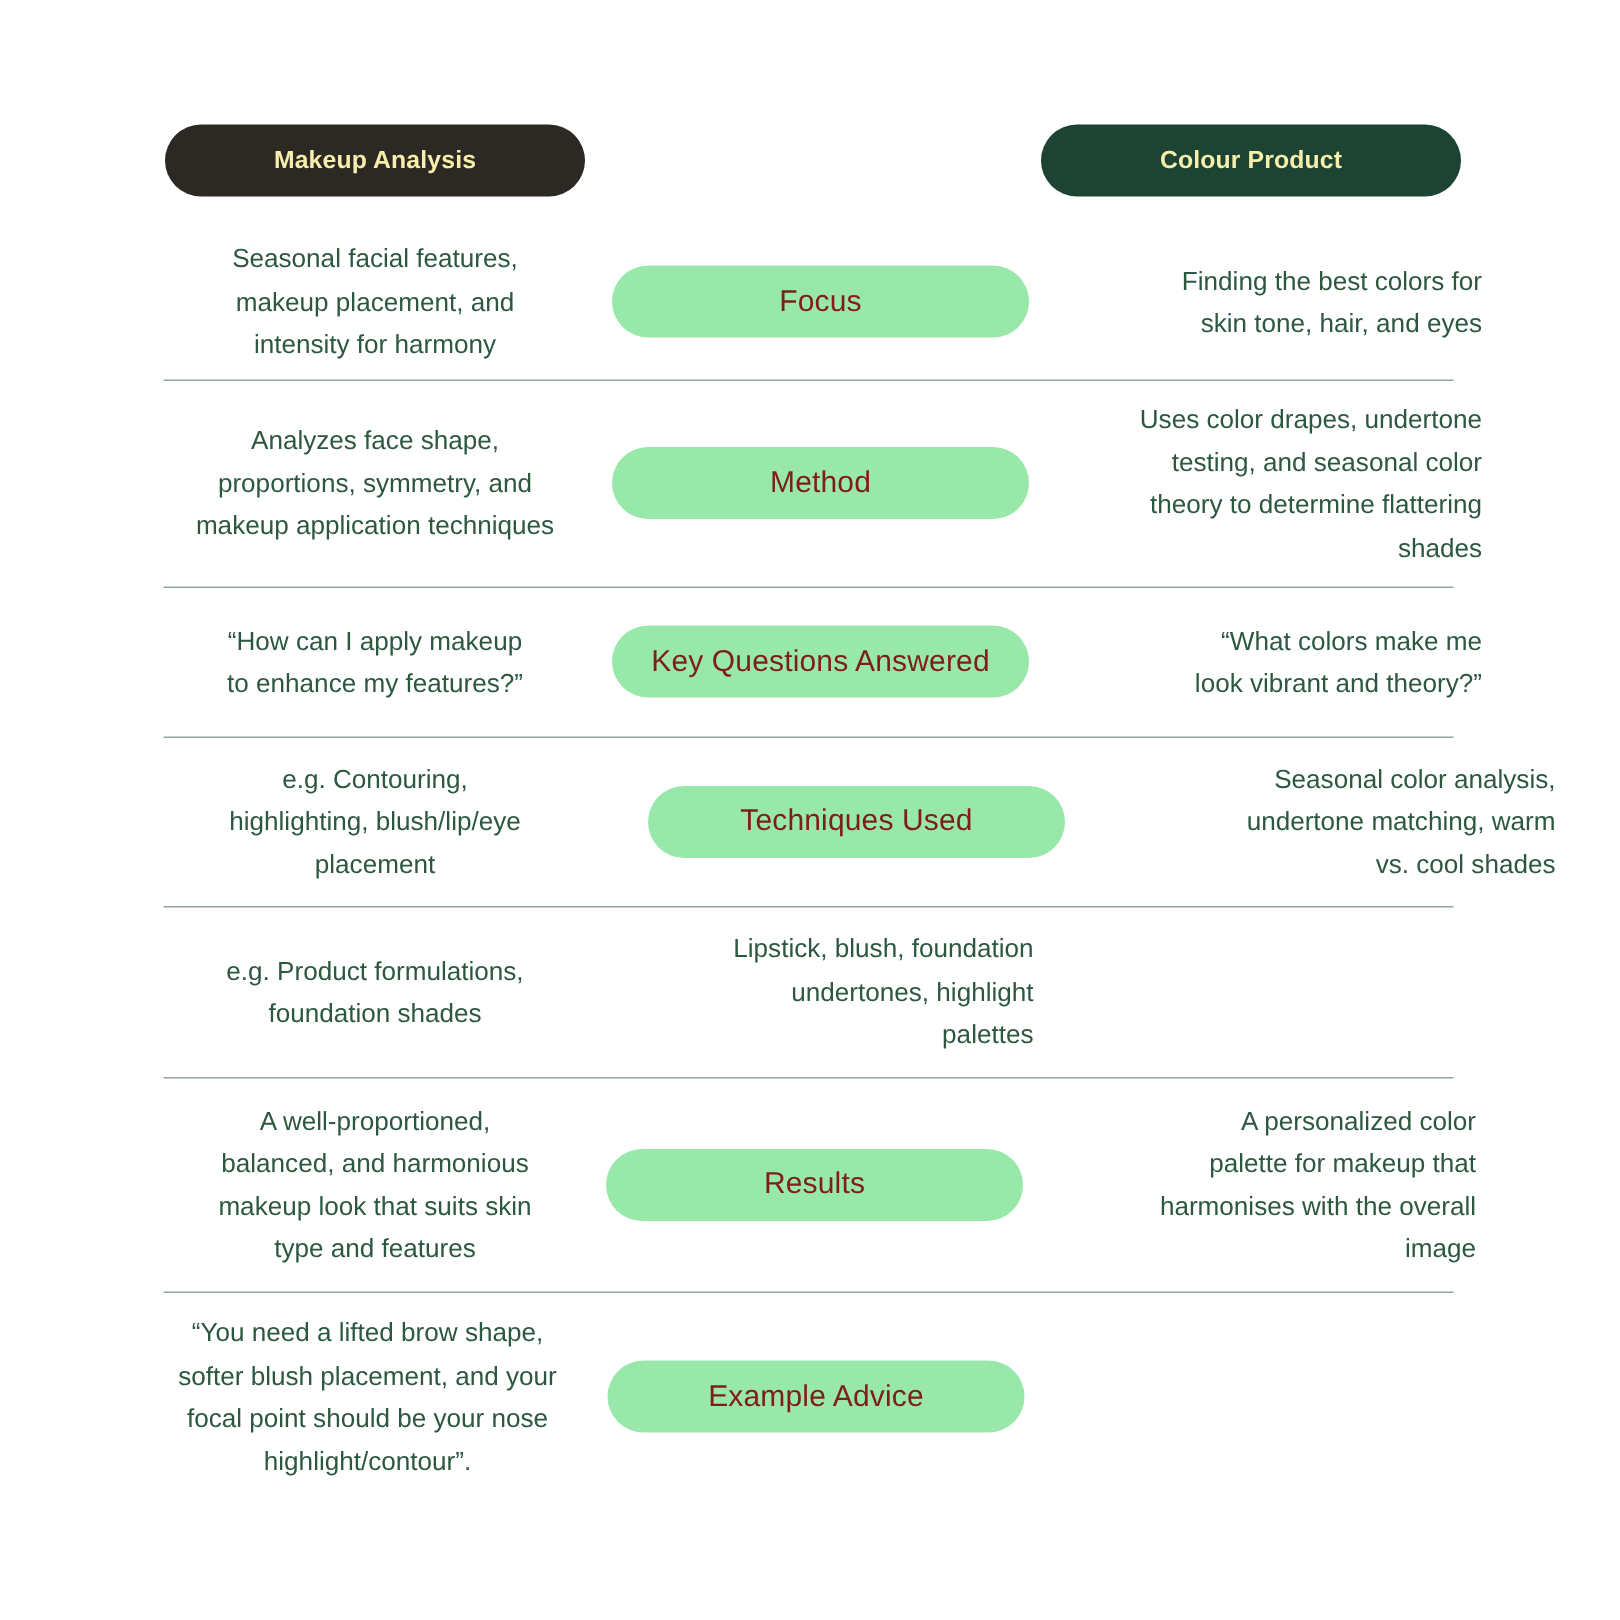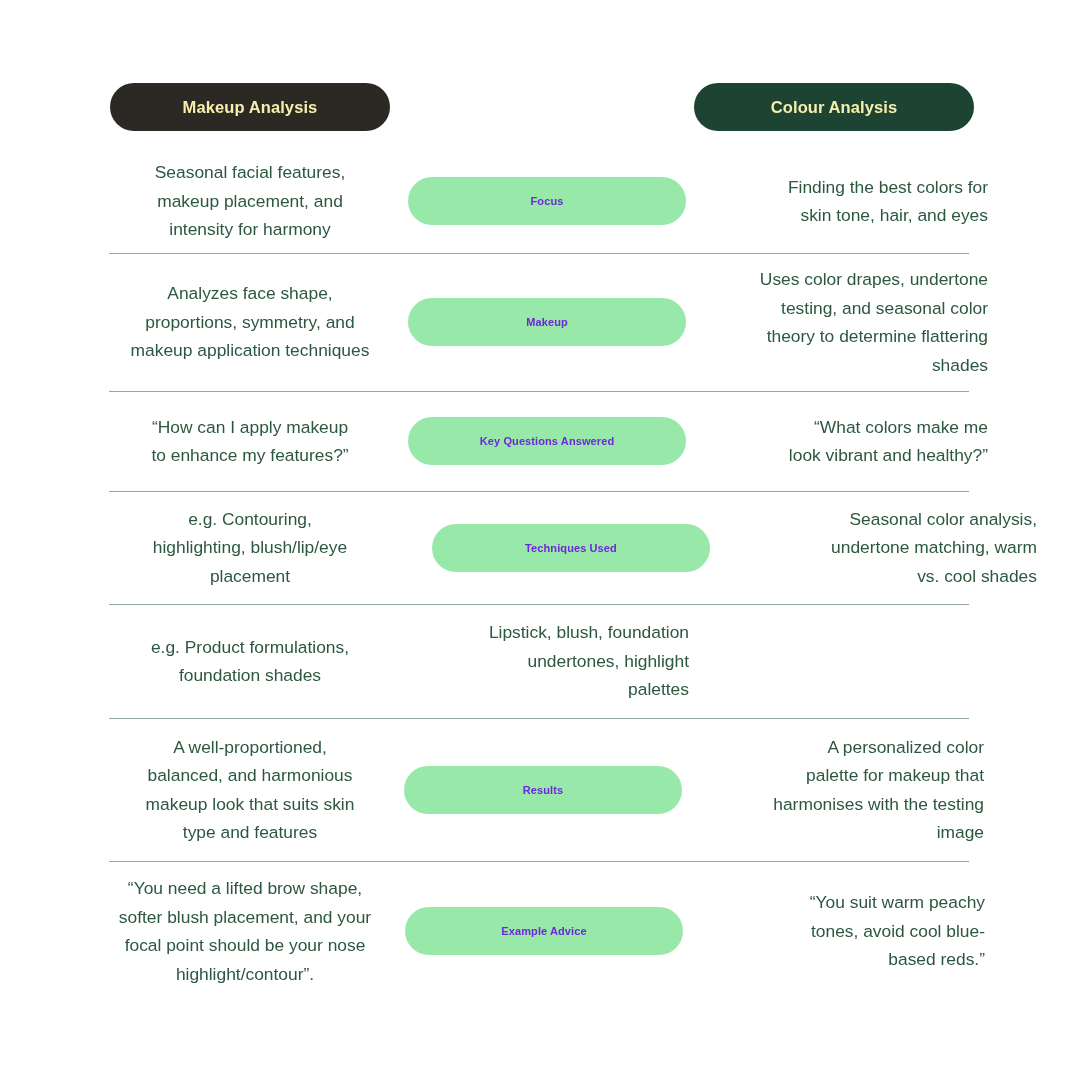--- a/index.html
+++ b/index.html
@@ -82,26 +82,26 @@
     width: 294px;
     display: flex;
     justify-content: center;
     flex: 0 0 auto;
   }
   .mid-pill {
     width: 278px;
     height: 48px;
     border-radius: 24px;
     background: #98e8a9;
-    color: #6d28d9;
+    color: #7f1d1d;
     display: flex;
     align-items: center;
     justify-content: center;
-    font-size: 11px;
-    font-weight: bold;
+    font-size: 20px;
+    font-weight: normal;
     letter-spacing: 0.1px;
   }
 
   .divider {
     position: absolute;
     left: 109px;
     width: 860px;
     height: 1px;
     background: #93a89b;
   }
@@ -125,21 +125,21 @@
 
   .row-6 .cell.left { margin-left: 95px; width: 300px; }
 </style>
 </head>
 <body>
 
 <div class="board">
 
   <div class="header-row">
     <div class="header-pill left">Makeup Analysis</div>
-    <div class="header-pill right">Colour Analysis</div>
+    <div class="header-pill right">Colour Product</div>
   </div>
 
   <div class="rows">
 
     <div class="row row-0">
       <div class="cell left">Seasonal facial features,
 makeup placement, and
 intensity for harmony</div>
       <div class="mid">
         <div class="mid-pill">Focus</div>
@@ -147,37 +147,37 @@
       <div class="cell right">Finding the best colors for
 skin tone, hair, and eyes</div>
     </div>
     <div class="divider" style="top:104px"></div>
 
     <div class="row row-1">
       <div class="cell left">Analyzes face shape,
 proportions, symmetry, and
 makeup application techniques</div>
       <div class="mid">
-        <div class="mid-pill">Makeup</div>
+        <div class="mid-pill">Method</div>
       </div>
       <div class="cell right">Uses color drapes, undertone
 testing, and seasonal color
 theory to determine flattering
 shades</div>
     </div>
     <div class="divider" style="top:242px"></div>
 
     <div class="row row-2">
       <div class="cell left">“How can I apply makeup
 to enhance my features?”</div>
       <div class="mid">
         <div class="mid-pill">Key Questions Answered</div>
       </div>
       <div class="cell right">“What colors make me
-look vibrant and healthy?”</div>
+look vibrant and theory?”</div>
     </div>
     <div class="divider" style="top:342px"></div>
 
     <div class="row row-3">
       <div class="cell left">e.g. Contouring,
 highlighting, blush/lip/eye
 placement</div>
       <div class="mid">
         <div class="mid-pill">Techniques Used</div>
       </div>
@@ -199,32 +199,29 @@
     <div class="row row-5">
       <div class="cell left">A well-proportioned,
 balanced, and harmonious
 makeup look that suits skin
 type and features</div>
       <div class="mid">
         <div class="mid-pill">Results</div>
       </div>
       <div class="cell right">A personalized color
 palette for makeup that
-harmonises with the testing
+harmonises with the overall
 image</div>
     </div>
     <div class="divider" style="top:712px"></div>
 
     <div class="row row-6">
       <div class="cell left">“You need a lifted brow shape,
 softer blush placement, and your
 focal point should be your nose
 highlight/contour”.</div>
       <div class="mid">
         <div class="mid-pill">Example Advice</div>
       </div>
-      <div class="cell right">“You suit warm peachy
-tones, avoid cool blue-
-based reds.”</div>
     </div>
 
   </div>
 </div>
 
 </body></html>

